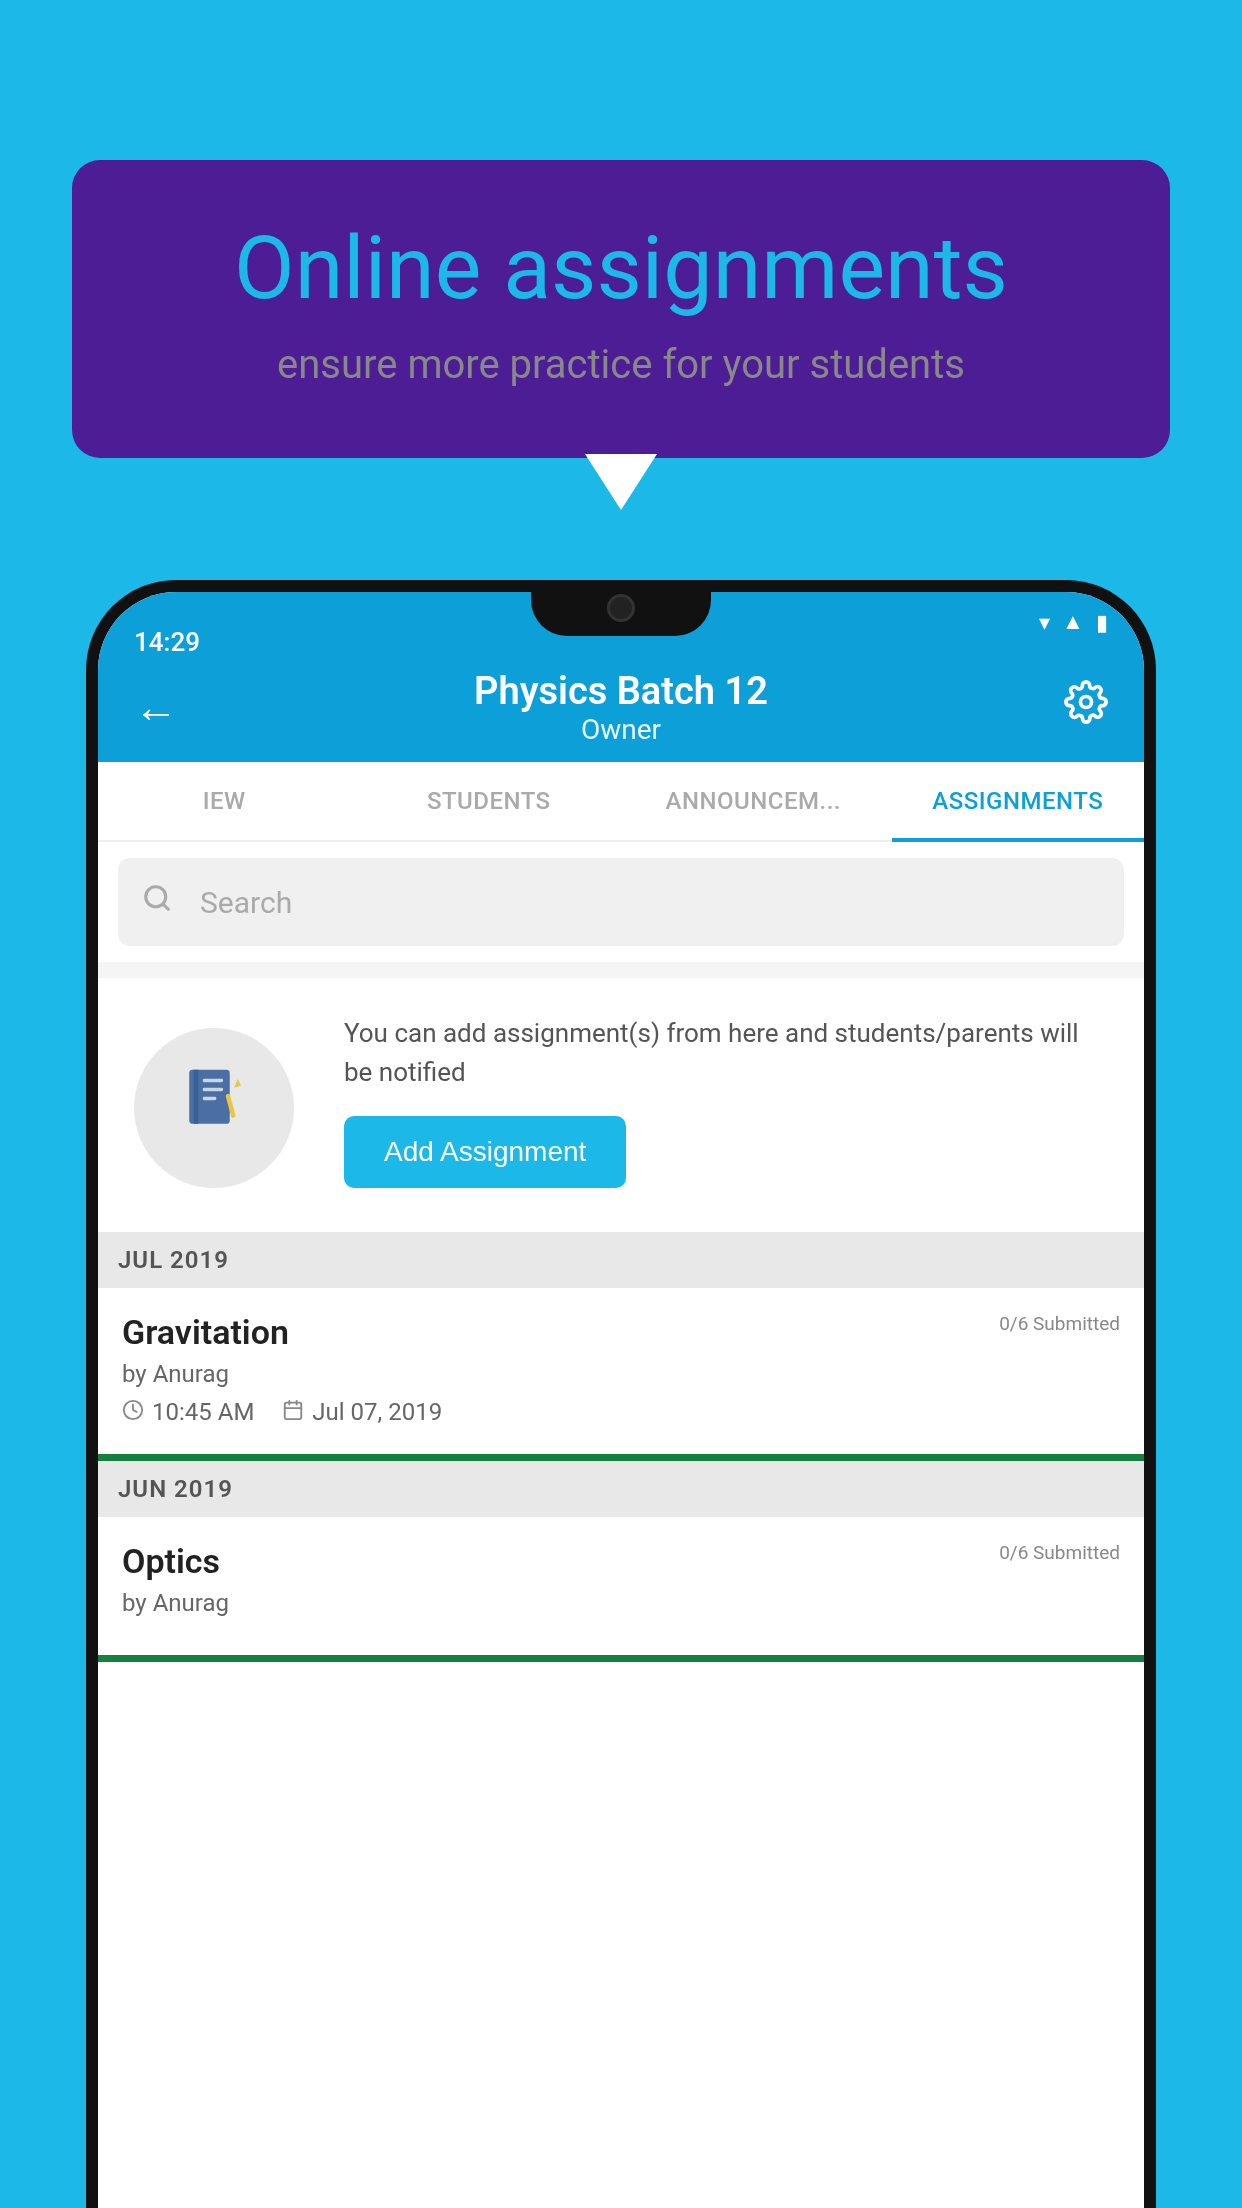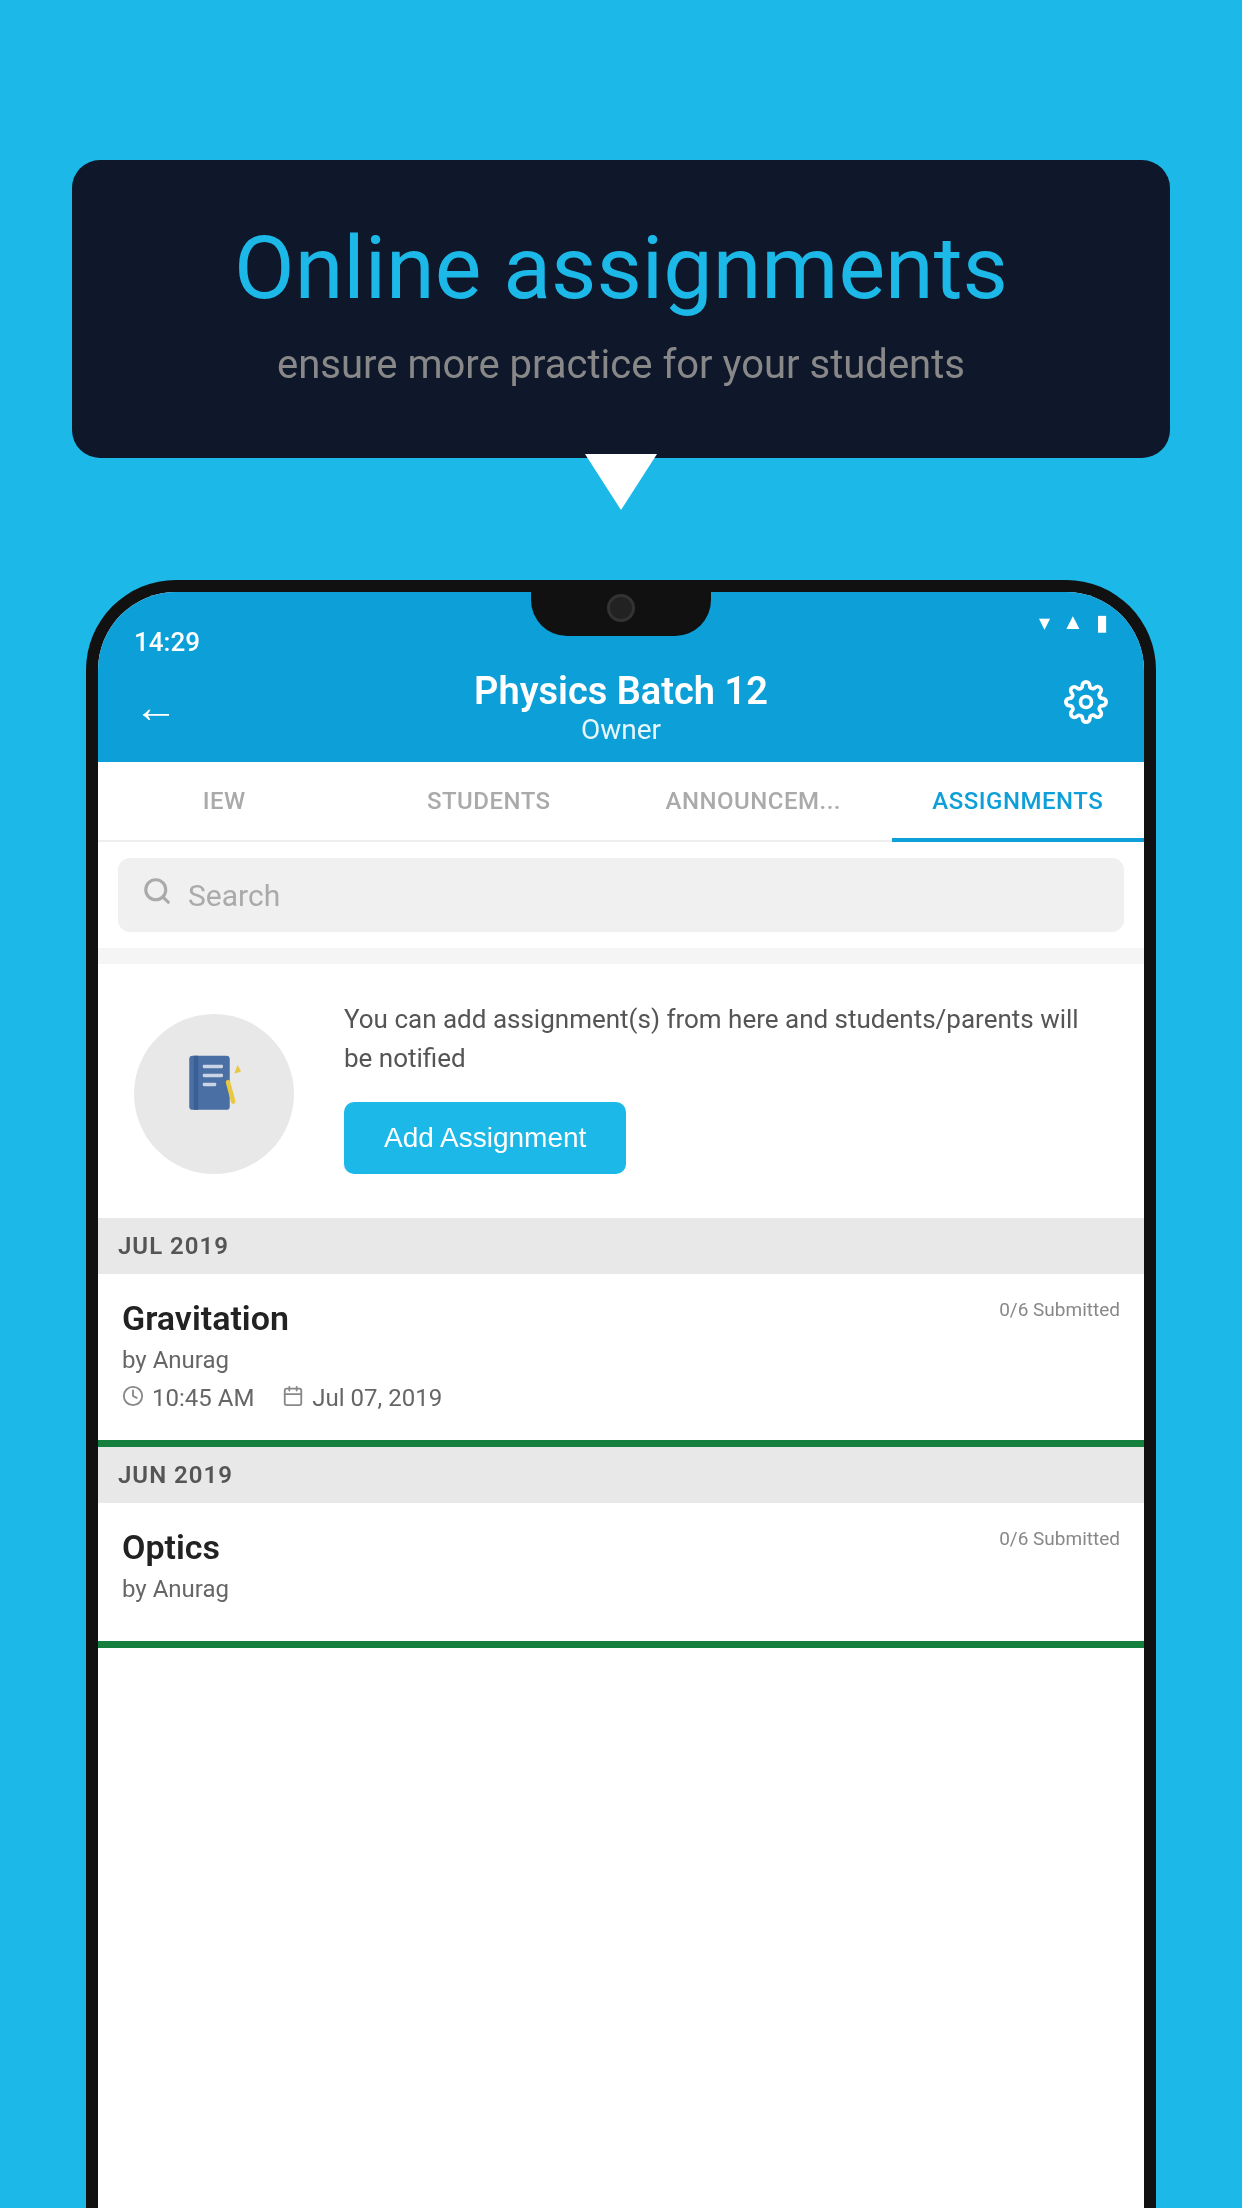--- a/index.html
+++ b/index.html
@@ -13,21 +13,21 @@
     }
 
     
     .speech-bubble-container {
       position: absolute;
       top: 160px;
       left: 72px;
       right: 72px;
     }
     .speech-bubble {
-      background: #0f172a;
+      background: #4c1d95;
       border-radius: 28px;
       padding: 60px 70px 70px;
       text-align: center;
       position: relative;
     }
     .speech-bubble::after {
       content: '';
       position: absolute;
       bottom: -52px;
       left: 50%;
@@ -192,22 +192,22 @@
     
     .search-container {
       background: white;
       padding: 16px 20px;
     }
     .search-input-wrap {
       background: #f0f0f0;
       border-radius: 12px;
       display: flex;
       align-items: center;
-      padding: 18px 24px;
-      gap: 16px;
+      padding: 25px 24px;
+      gap: 28px;
     }
     .search-icon-svg {
       color: #aaa;
       font-size: 32px;
     }
     .search-placeholder {
       color: #aaa;
       font-size: 30px;
     }
 

